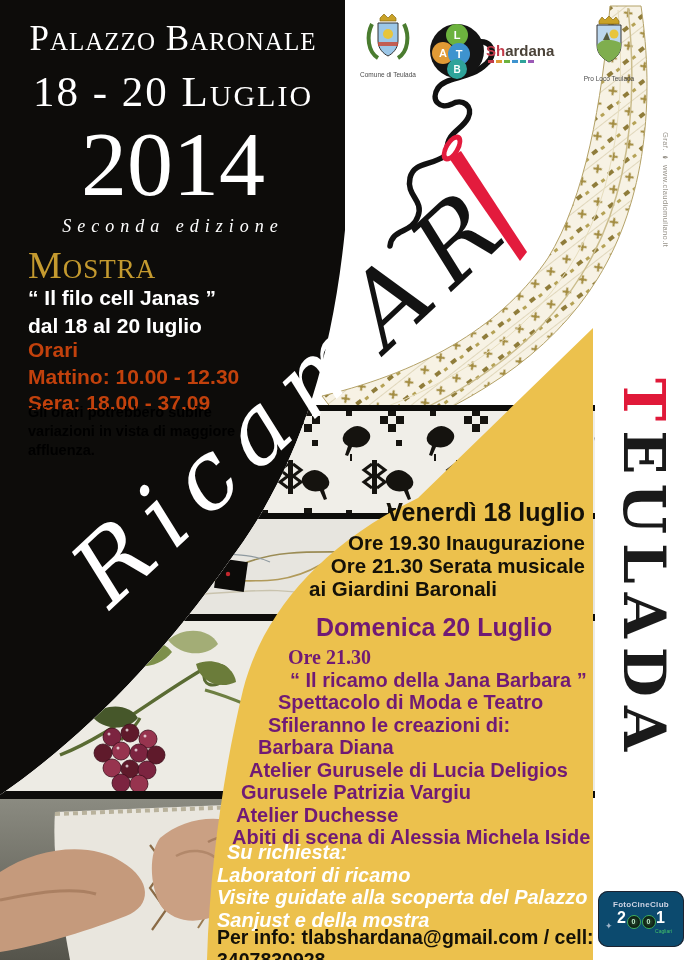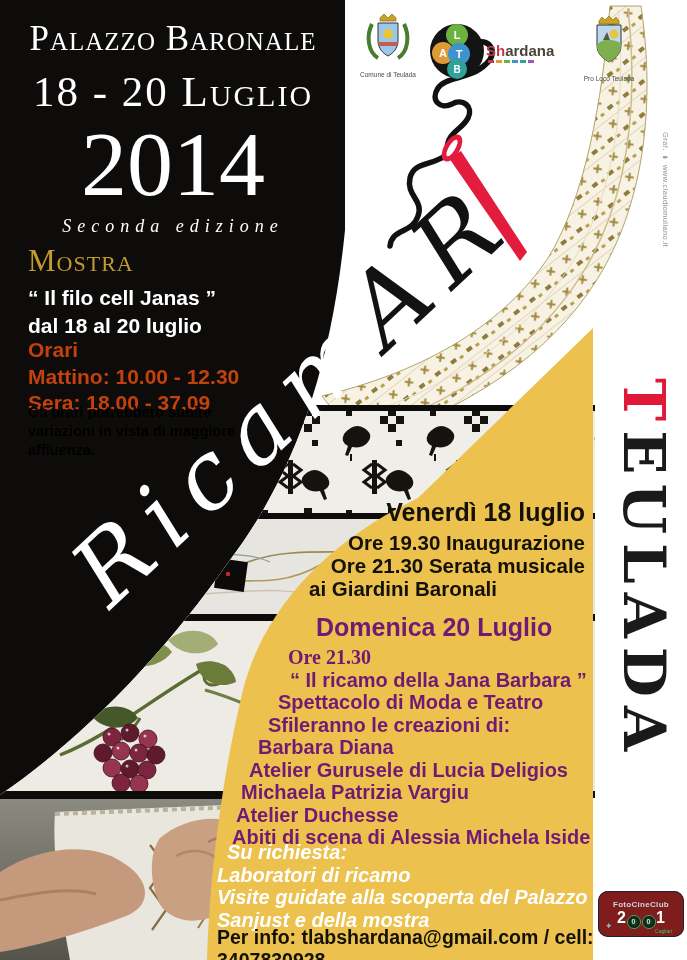--- a/index.html
+++ b/index.html
@@ -10,21 +10,21 @@
 
   
   .hdr{left:8px;top:20px;width:330px;text-align:center;color:#fff;
        font-family:"Liberation Serif","DejaVu Serif",serif;}
   .hdr .venue{font-variant:small-caps;font-size:35px;letter-spacing:1px;line-height:1.1;}
   .hdr .dates{font-variant:small-caps;font-size:43px;letter-spacing:2px;margin-top:8px;}
   .hdr .year{font-size:92px;line-height:1;margin-top:2px;}
   .hdr .edition{font-style:italic;font-size:18px;letter-spacing:6px;margin-top:6px;}
 
   .mostra{left:28px;top:243px;color:#c49a2f;font-family:"Liberation Serif","DejaVu Serif",serif;
-          font-variant:small-caps;font-size:31px;letter-spacing:1px;}
+          font-variant:small-caps;font-size:38px;letter-spacing:1px;}
   .expo{left:28px;top:284px;color:#fff;font-weight:bold;font-size:21px;line-height:28px;}
   .orari{left:28px;top:337px;color:#c2410c;font-weight:bold;font-size:21px;line-height:26.5px;}
   .note{left:28px;top:403px;width:222px;color:#000000;font-weight:bold;font-size:14.5px;line-height:19px;}
 
   
   .ricam{left:52px;top:548px;transform:rotate(-43deg);transform-origin:0 0;white-space:nowrap;
          font-family:"DejaVu Serif",serif;font-style:italic;font-size:94px;line-height:1;letter-spacing:16px;}
   .ricam .w{color:#ffffff;}
   .ricam .d{color:#121212;font-size:101px;}
 
@@ -60,21 +60,21 @@
   .logo-comune{left:352px;top:12px;width:72px;}
   .logo-tlabs{left:428px;top:20px;width:130px;text-align:left;}
   .tlabs-name{position:absolute;left:58px;top:22px;font-size:15px;font-weight:bold;}
   .tlabs-name .acc{color:#c23a4a;}
   .tlabs-name .rest{color:#4a4238;}
   .tlabs-dots{position:absolute;left:60px;top:40px;display:flex;gap:2px;}
   .tlabs-dots i{width:6px;height:3px;display:block;}
   .logo-proloco{left:568px;top:14px;width:82px;}
 
   
-  .foto{left:598px;top:891px;width:86px;height:46px;background:#7f1d1d;border-radius:10px;
+  .foto{left:598px;top:891px;width:86px;height:56px;background:#0c4a6e;border-radius:10px;
         color:#d8dce8;text-align:center;box-shadow:0 0 0 1px #1d2330 inset;}
   .foto .name{font-size:8px;letter-spacing:.3px;margin-top:9px;color:#cfd4e4;font-weight:bold;}
   .foto .year{font-size:16px;font-weight:bold;line-height:16px;margin-top:1px;color:#fff;}
   .foto .reel{display:inline-flex;width:12px;height:12px;border-radius:50%;border:1.5px solid #3fae5a;
               background:radial-gradient(circle,#1c3a24 30%,#0c1510 75%);color:#bfe9cc;font-size:7px;
               align-items:center;justify-content:center;vertical-align:-1px;margin:0 .5px;}
   .foto .sub{font-size:5px;color:#43c06b;text-align:right;padding-right:12px;margin-top:-1px;}
   .foto .spark{position:absolute;left:7px;top:30px;font-size:9px;color:#9fb4c9;}
 </style>
 </head>
@@ -249,21 +249,21 @@
   </div>
 
   <div class="abs sunday">
     <div class="title">Domenica 20 Luglio</div>
     <div class="line l0">Ore 21.30</div>
     <div class="line l1">“ Il ricamo della Jana Barbara ”</div>
     <div class="line l2">Spettacolo di Moda e Teatro</div>
     <div class="line l3">Sfileranno le creazioni di:</div>
     <div class="line l4">Barbara Diana</div>
     <div class="line l5">Atelier Gurusele di Lucia Deligios</div>
-    <div class="line l6">Michaela Patrizia Vargiu</div>
+    <div class="line l6">Gurusele Patrizia Vargiu</div>
     <div class="line l7">Atelier Duchesse</div>
     <div class="line l8">Abiti di scena di Alessia Michela Iside</div>
   </div>
 
   <div class="abs request">
     <div class="r0">Su richiesta:</div>
     <div>Laboratori di ricamo</div>
     <div>Visite guidate alla scoperta del Palazzo Baronale</div>
     <div>Sanjust e della mostra</div>
   </div>

